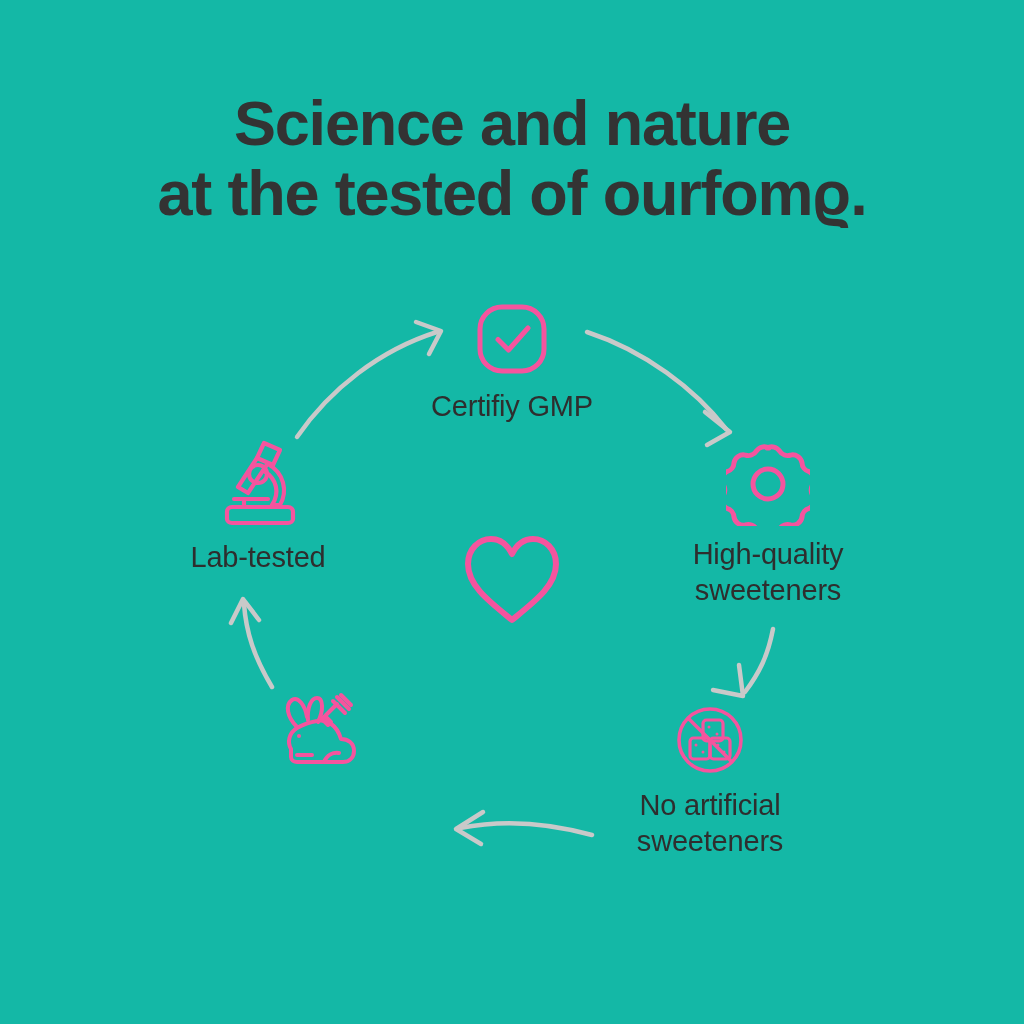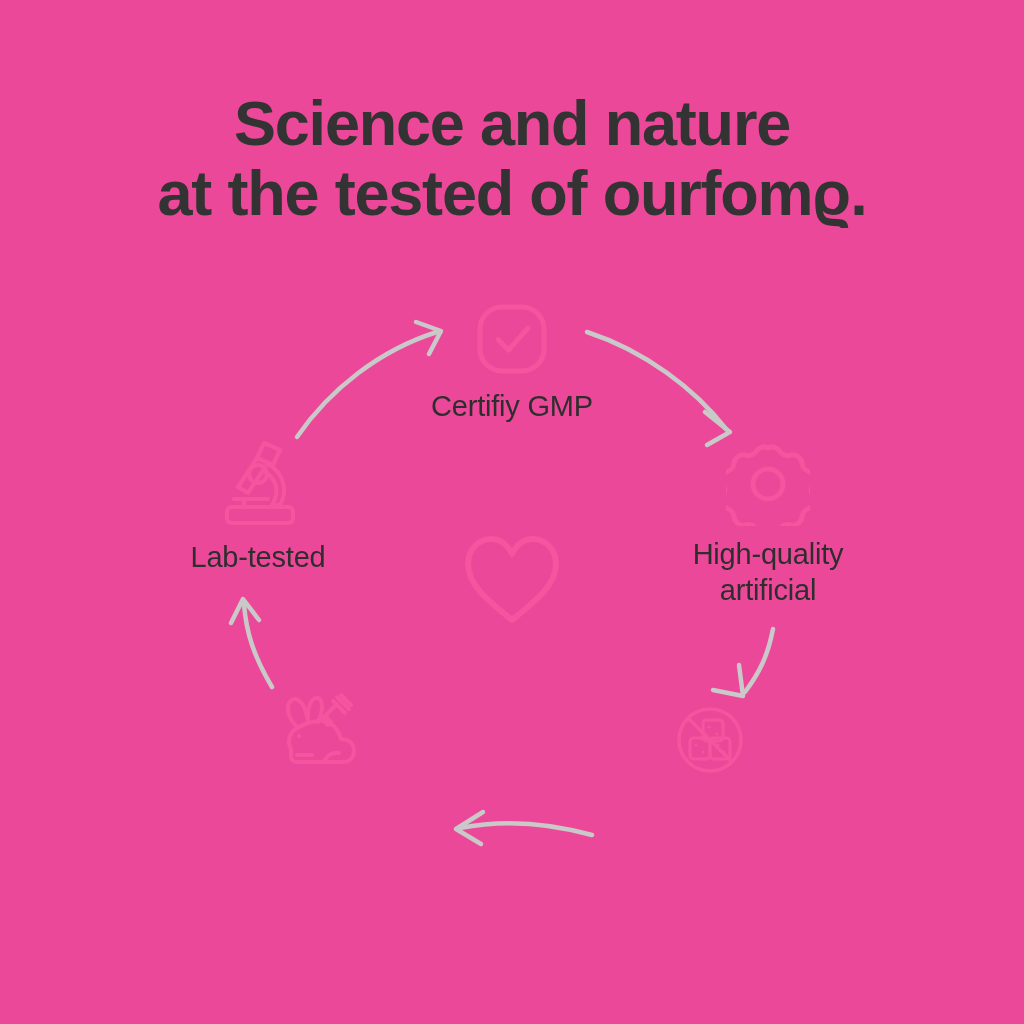--- a/index.html
+++ b/index.html
@@ -5,21 +5,21 @@
 <style>
   html, body {
     margin: 0;
     padding: 0;
     background: #ffffff;
   }
   #canvas {
     position: relative;
     width: 1024px;
     height: 1024px;
-    background: #ec4899;
+    background: #14b8a6;
     overflow: hidden;
     font-family: "Liberation Sans", "DejaVu Sans", sans-serif;
     -webkit-font-smoothing: antialiased;
   }
 
   
   .headline {
     position: absolute;
     top: 88px;
     left: 0;
@@ -170,21 +170,21 @@
                    a9.5 9.5 0 0 1 0 11.2
                    a9.5 9.5 0 0 0 4.0 12.8
                    a9.5 9.5 0 0 1 7.0 8.9
                    a9.5 9.5 0 0 0 11.4 7.6
                    a9.5 9.5 0 0 1 10.9 3.9
                    a9.5 9.5 0 0 0 12.7 3.2" fill="none" stroke="#f5549e" stroke-width="5" stroke-linecap="round" stroke-linejoin="round" transform="translate(1 0)"></path>
           <circle cx="42" cy="42" r="15" fill="none" stroke="#f5549e" stroke-width="5"></circle>
         </svg>
       </span>
       <span class="label">High-quality
-artificial</span>
+sweeteners</span>
     </div>
 
     <div class="node" id="node-sweeteners">
       <span class="icon">
         <svg width="74" height="74" viewBox="0 0 74 74">
           <circle cx="37" cy="37" r="31" fill="none" stroke="#f5549e" stroke-width="3.6"></circle>
           <g fill="none" stroke="#f5549e" stroke-width="3.2" stroke-linejoin="round">
             <rect x="30" y="17" width="20" height="21" rx="3.5"></rect>
             <rect x="17" y="35" width="20" height="21" rx="3.5"></rect>
             <rect x="37" y="35" width="20" height="21" rx="3.5"></rect>
@@ -193,20 +193,22 @@
             <circle cx="36" cy="24" r="1.5"></circle>
             <circle cx="44" cy="31" r="1.5"></circle>
             <circle cx="23" cy="42" r="1.5"></circle>
             <circle cx="30" cy="49" r="1.5"></circle>
             <circle cx="45" cy="42" r="1.5"></circle>
             <circle cx="51" cy="49" r="1.5"></circle>
           </g>
           <line x1="16" y1="16" x2="58" y2="58" stroke="#f5549e" stroke-width="3.6" stroke-linecap="round"></line>
         </svg>
       </span>
+      <span class="label">No artificial
+sweeteners</span>
     </div>
 
     <div class="node" id="node-animals">
       <span class="icon">
         <svg width="96" height="86" viewBox="0 0 96 86">
           <g fill="none" stroke="#f5549e" stroke-width="4" stroke-linecap="round" stroke-linejoin="round">
 
             <path d="M30 38 C 20 28, 18 16, 25 11 C 31 7, 38 16, 40 28"></path>
             <path d="M41 31 C 40 19, 44 9, 50 9 C 56 9, 57 21, 51 33"></path>
 

